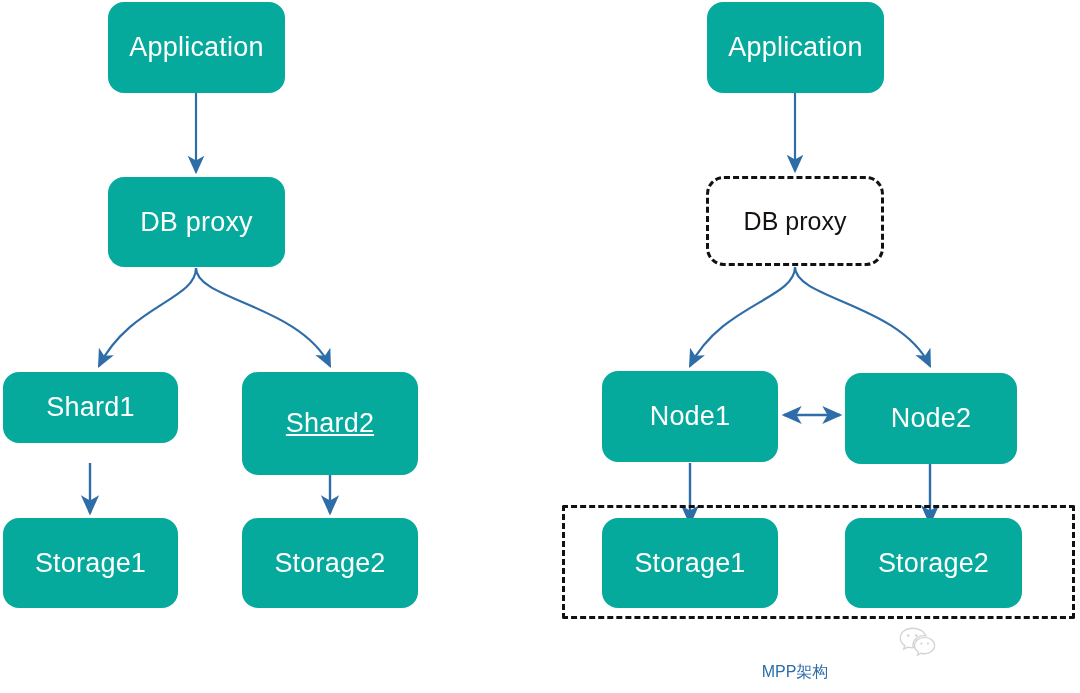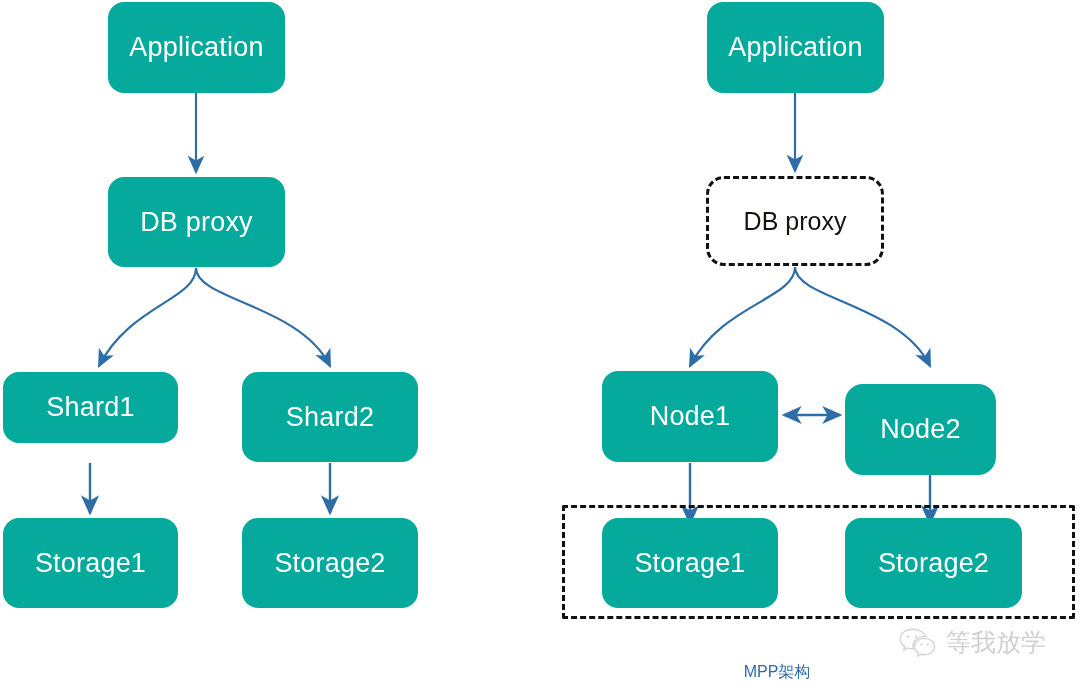--- a/index.html
+++ b/index.html
@@ -126,21 +126,21 @@
   </div>
 
   <div class="node filled" style="left:108px; top:177px; width:177px; height:90px;">
     <span>DB proxy</span>
   </div>
 
   <div class="node filled" style="left:3px; top:372px; width:175px; height:71px;">
     <span>Shard1</span>
   </div>
 
-  <div class="node filled" style="left:242px; top:372px; width:176px; height:90px;">
+  <div class="node filled" style="left:242px; top:372px; width:176px; height:103px;text-decoration:underline;">
     <span>Shard2</span>
   </div>
 
   <div class="node filled" style="left:3px; top:518px; width:175px; height:90px;">
     <span>Storage1</span>
   </div>
 
   <div class="node filled" style="left:242px; top:518px; width:176px; height:90px;">
     <span>Storage2</span>
   </div>
@@ -151,43 +151,42 @@
   </div>
 
   <div class="node dashed" style="left:706px; top:176px; width:178px; height:90px;">
     <span>DB proxy</span>
   </div>
 
   <div class="node filled" style="left:602px; top:371px; width:176px; height:91px;text-align:right;">
     <span>Node1</span>
   </div>
 
-  <div class="node filled" style="left:845px; top:384px; width:151px; height:91px;border-radius:18px;">
+  <div class="node filled" style="left:845px; top:373px; width:172px; height:91px;">
     <span>Node2</span>
   </div>
 
   <div class="group-box" style="left:562px; top:505px; width:513px; height:114px;"></div>
 
   <div class="node filled" style="left:602px; top:518px; width:176px; height:90px;">
     <span>Storage1</span>
   </div>
 
   <div class="node filled" style="left:845px; top:518px; width:177px; height:90px;">
     <span>Storage2</span>
   </div>
 
-  <div class="caption" style="left:672px; top:662px; width:210px;">MPP架构</div>
+  <div class="caption" style="left:690px; top:662px; width:210px;">MPP架构</div>
 
   <div class="watermark" style="left:898px; top:626px;">
     <span>
       <svg class="wm-logo" width="40" height="32" viewBox="0 0 40 32" xmlns="http://www.w3.org/2000/svg">
         <path d="M14.2 2.2C7.6 2.2 2.3 6.6 2.3 12c0 3.1 1.8 5.8 4.5 7.6l-1.1 3.6 4.1-2.1c1.4.4 2.9.6 4.4.6.4 0 .8 0 1.2-.1-.3-.8-.4-1.7-.4-2.6 0-5.3 5.2-9.6 11.6-9.6.4 0 .8 0 1.2.1C26.6 5.8 21 2.2 14.2 2.2z" fill="none" stroke="#9a9a9a" stroke-width="1.4"></path>
         <circle cx="10.2" cy="9.6" r="1.3" fill="#9a9a9a"></circle>
         <circle cx="18.2" cy="9.6" r="1.3" fill="#9a9a9a"></circle>
         <path d="M26.6 11.4c-5.6 0-10.1 3.7-10.1 8.2 0 2.6 1.5 4.9 3.9 6.4l-.9 3 3.5-1.8c1.2.3 2.4.5 3.6.5 5.6 0 10.1-3.7 10.1-8.1s-4.5-8.2-10.1-8.2z" fill="#ffffff" stroke="#9a9a9a" stroke-width="1.4"></path>
         <circle cx="23.4" cy="17.6" r="1.1" fill="#9a9a9a"></circle>
         <circle cx="29.9" cy="17.6" r="1.1" fill="#9a9a9a"></circle>
       </svg>
     </span>
-    <span class="wm-text">等我放学</span>
   </div>
 
 </div>
 
 </body></html>

